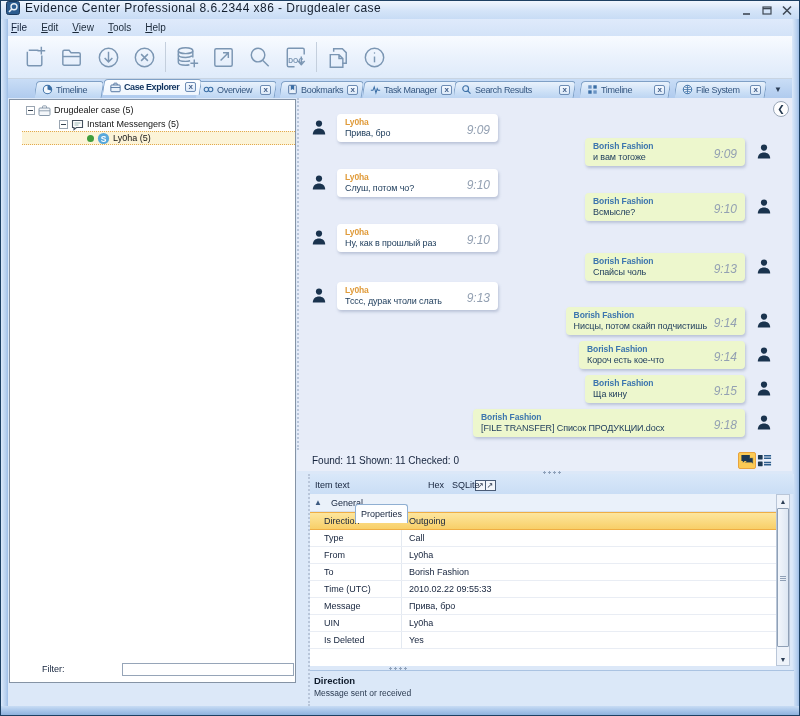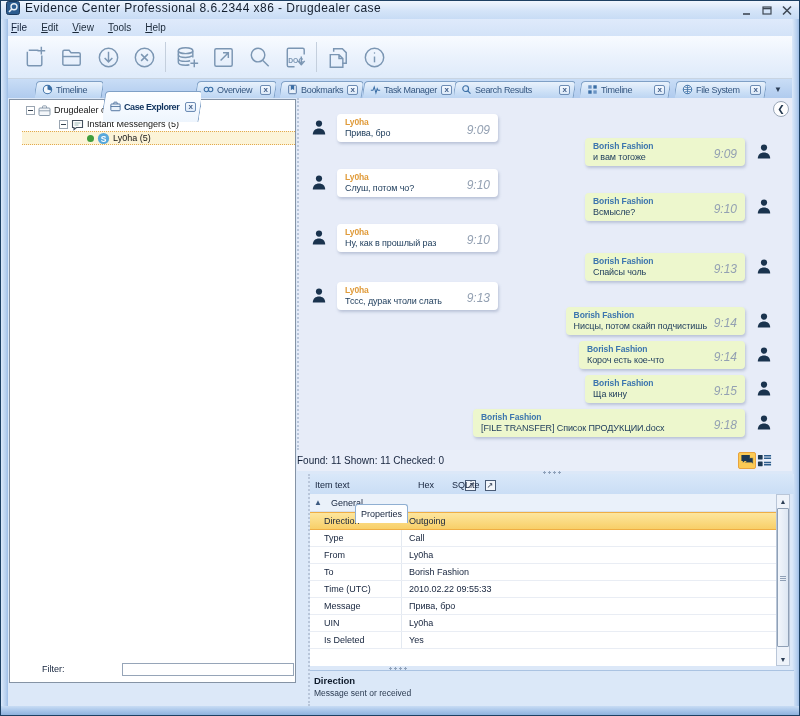--- a/index.html
+++ b/index.html
@@ -30,21 +30,21 @@
   .tool-btn { width:36px; height:36px; display:flex; align-items:center; justify-content:center; }
   .tool-btn svg { width:29px; height:29px; stroke:#7b96b3; fill:none; stroke-width:1.5; }
   .tool-sep { width:1px; height:30px; background:#c4cfdd; margin:0 3px; }
   .g0 { margin-left:10px; }
 
   
   .tabbar { position:absolute; left:8px; right:8px; top:79px; height:19px; background:linear-gradient(180deg,#c9ddf6,#b0cbee); z-index:8; }
   .tab { position:absolute; top:2px; height:17px; display:flex; align-items:center; padding:0 5px 0 7px; color:#33557f; white-space:nowrap; font-size:9px; letter-spacing:-0.3px; overflow:hidden; }
   .tab .tlabel { flex:1 1 auto; overflow:hidden; }
   .tab::before { content:""; position:absolute; inset:0; background:linear-gradient(180deg,#e9f2fc,#cbdff6 65%,#bdd5f2); border:1px solid #7fa0c6; border-bottom:none; border-radius:4px 4px 0 0; transform:skewX(-9deg); z-index:-1; }
-  .tab[data-active="true"] { top:12px; height:31px; color:#10335e; font-weight:bold; letter-spacing:-0.4px; z-index:3; }
+  .tab[data-active="true"] { top:0; height:16px; color:#10335e; font-weight:bold; letter-spacing:-0.4px; z-index:3; }
   .tab[data-active="true"]::before { background:linear-gradient(180deg,#fdfeff,#f4f9ff 60%,#eef5fd); }
   .tab .ticon { width:11px; height:11px; margin-right:3px; flex:0 0 auto; }
   .tab-close { flex:0 0 auto; width:11px; height:10px; margin-left:3px; border:1px solid #6d8cb4; border-radius:2px; background:linear-gradient(180deg,#f4f9ff,#dcE9f8); display:flex; align-items:center; justify-content:center; font-size:8px; line-height:1; color:#44608a; font-weight:bold; }
   .tab-overflow { position:absolute; right:10px; top:6px; color:#2c3e55; font-size:8px; }
 
   
   .content { position:absolute; left:8px; top:98px; width:784px; height:608px; background:#dce8f8; z-index:7; }
 
   
   .left-panel { position:absolute; left:1px; top:1px; width:287px; height:584px; background:#ffffff; border:1px solid #8593a5;padding-left:12px; }
@@ -74,21 +74,21 @@
   .msg[data-side="right"] { right:21px; flex-direction:row-reverse; }
   .msg[data-side="right"] .avatar { margin-left:12px; }
   .msg[data-side="right"] .bubble { background:#edf7cd; box-shadow:1px 2px 3px rgba(130,145,175,.45); }
   .b-name { font-weight:bold; font-size:8.5px; letter-spacing:-0.1px; }
   .msg[data-side="left"] .b-name { color:#e09b3a; }
   .msg[data-side="right"] .b-name { color:#3d76ae; }
   .b-text { font-size:9px; letter-spacing:-0.1px; color:#23415f; padding-right:30px; white-space:nowrap; margin-top:1px; }
   .b-time { position:absolute; right:8px; bottom:5px; font-size:12px; color:#93a0b2;font-style:italic; }
 
   .chat-status { position:absolute; left:0; top:352px; width:495px; height:21px; background:#e9eef9; display:flex; align-items:center; }
-  .chat-status .found { color:#15233c; font-size:10px;text-align:center; }
+  .chat-status .found { margin-left:15px; color:#15233c; font-size:10px;text-align:center; }
   .view-btn { position:absolute; top:2px; width:18px; height:17px; border-radius:2px; display:flex; align-items:center; justify-content:center; }
   .view-btn.chatv { right:36px; background:#fbca54; border:1px solid #e8a33d; }
   .view-btn.listv { right:19px; }
 
   .hsplit1 { position:absolute; left:0; top:373px; width:495px; height:3px; background:#dce8f8; }
   .dots { position:absolute; width:20px; height:3px; background-image:radial-gradient(circle, #8fa2bb 1px, transparent 1.2px); background-size:5px 3px; }
   .hsplit1 .dots { left:245px; top:0; }
 
   
   .detail { position:absolute; left:11px; top:376px; width:484px; height:232px; border-left:2px dotted #b9c6da; }
@@ -616,21 +616,21 @@
             <div class="dtab" data-active="false" style="left: 0px;">
               <span>Item text</span>
 
             </div>
 
             <div class="dtab" data-active="true" style="left: 45px;">
               <span>Properties</span>
 
             </div>
 
-            <div class="dtab" data-active="false" style="left: 103px; gap: 26px;">
+            <div class="dtab" data-active="false" style="left: 113px; gap: 26px;">
               <span>Hex</span>
               <span class="popout"></span>
             </div>
 
             <div class="dtab" data-active="false" style="left: 137px;">
               <span>SQLite</span>
               <span class="popout"></span>
             </div>
           </div>
 

